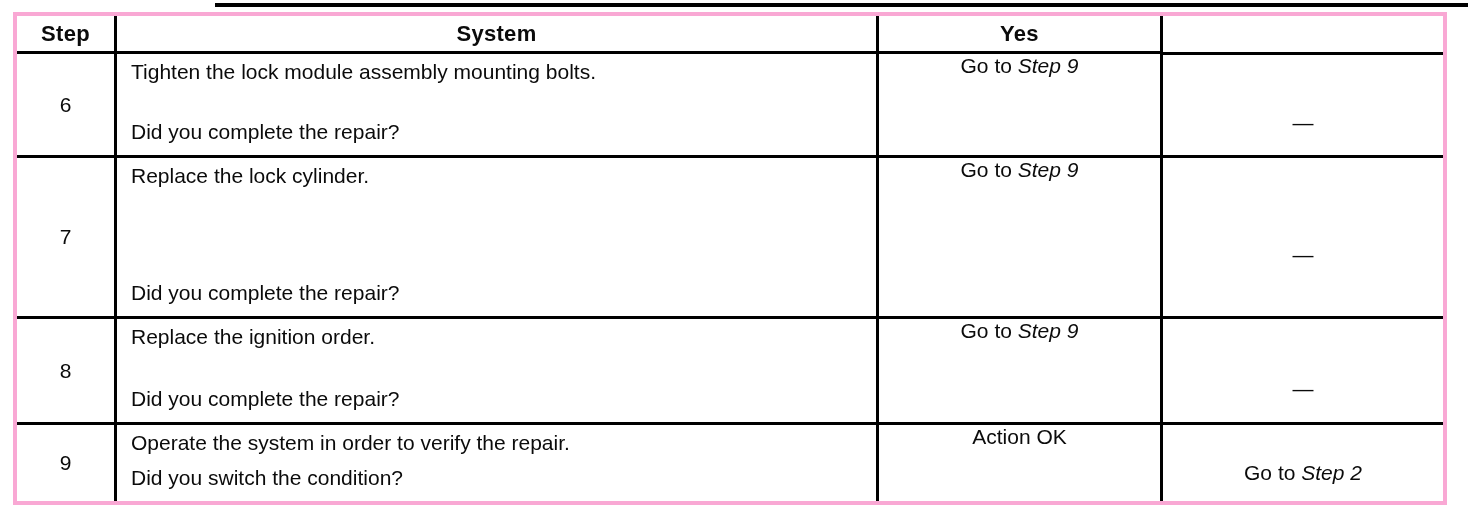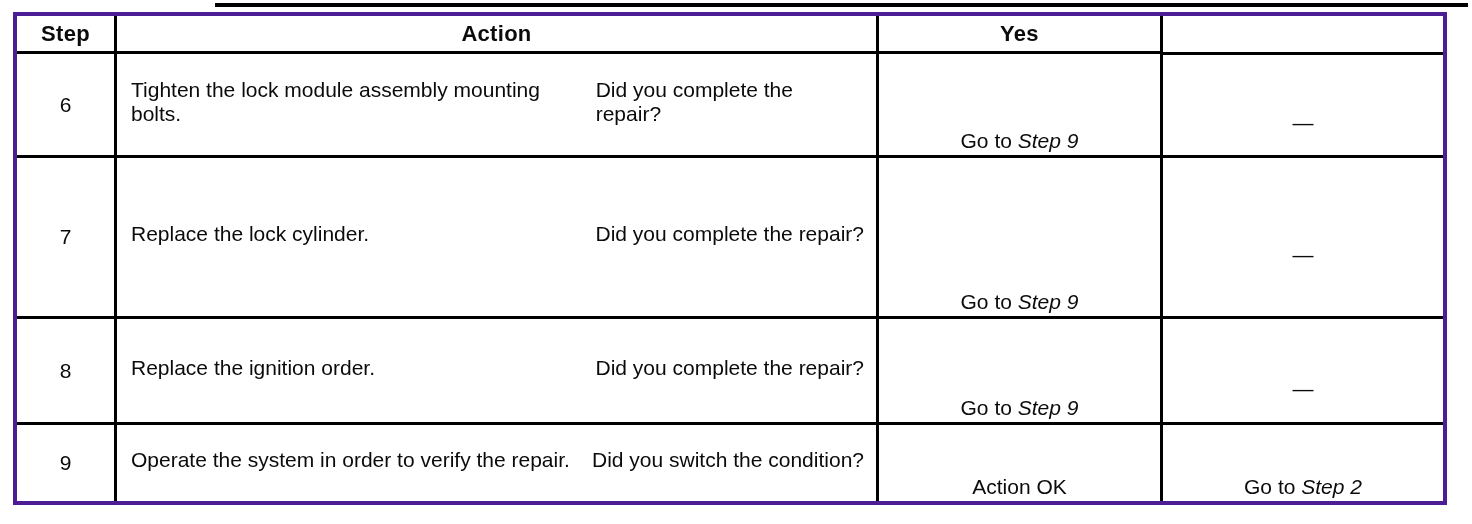--- a/index.html
+++ b/index.html
@@ -25,21 +25,21 @@
     height: 4px;
     background: #000;
   }
   .tbl {
     position: absolute;
     left: 13px;
     top: 12px;
     display: grid;
     grid-template-columns: 100px 762px 284px 280px;
     grid-template-rows: 38px 104px 161px 106px 76px;
-    border: 4px solid #4c1d95;
+    border: 4px solid #f9a8d4;
     background: #fff;
   }
   .cell {
     box-sizing: border-box;
     border-right: 3px solid #000;
     border-bottom: 3px solid #000;
     overflow: hidden;
   }
   .cell.last-col { border-right: none; margin-top: 36px; }
   .cell.last-row { border-bottom: none; }
@@ -52,50 +52,48 @@
     letter-spacing: 0.3px;
   }
   .step {
     display: flex;
     align-items: center;
     justify-content: center;
     font-size: 21px;
   }
   .action {
     display: flex;
-    flex-direction: row;
+    flex-direction: column;
     justify-content: space-between;
     padding: 6px 12px 11px 14px;
     font-size: 21px;
-    align-items: center;
   }
   .action .line { line-height: 1.15; }
   .answer-cell {
     display: flex;
     justify-content: center;
     font-size: 21px;
   }
   .vbottom {
-    align-items: flex-end;
-    padding-bottom: 2px;
+    padding-bottom: 12px;
   }
   .vcenter {
     align-items: center;
   }
   .it { font-style: italic; }
 </style>
 </head>
 <body>
 
 <div class="top-rule"></div>
 
 <div class="tbl">
 
   <div class="cell head">Step</div>
-  <div class="cell head">Action</div>
+  <div class="cell head">System</div>
   <div class="cell head">Yes</div>
   <div class="cell head last-col">No</div>
 
   <div class="cell step">6</div>
   <div class="cell action">
     <div class="line">Tighten the lock module assembly mounting bolts.</div>
     <div class="line">Did you complete the repair?</div>
   </div>
   <div class="cell answer-cell vbottom">
     <div><span>Go to </span><span class="it">Step 9</span></div>

